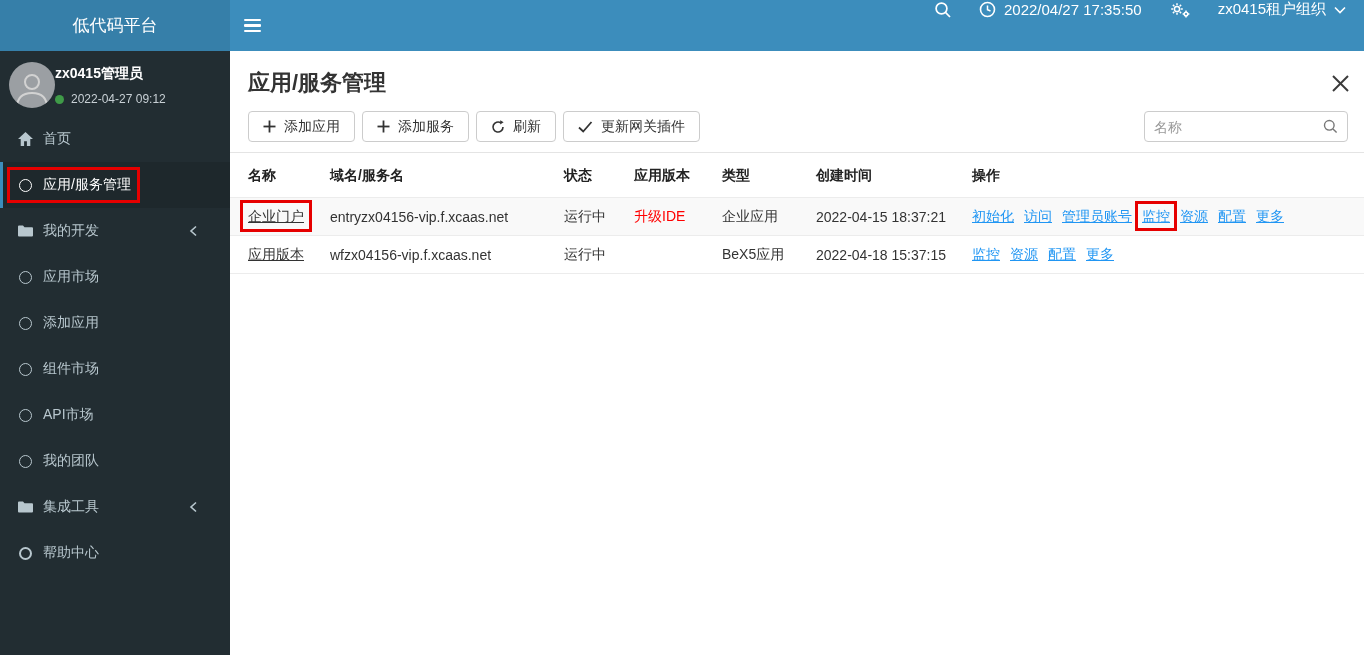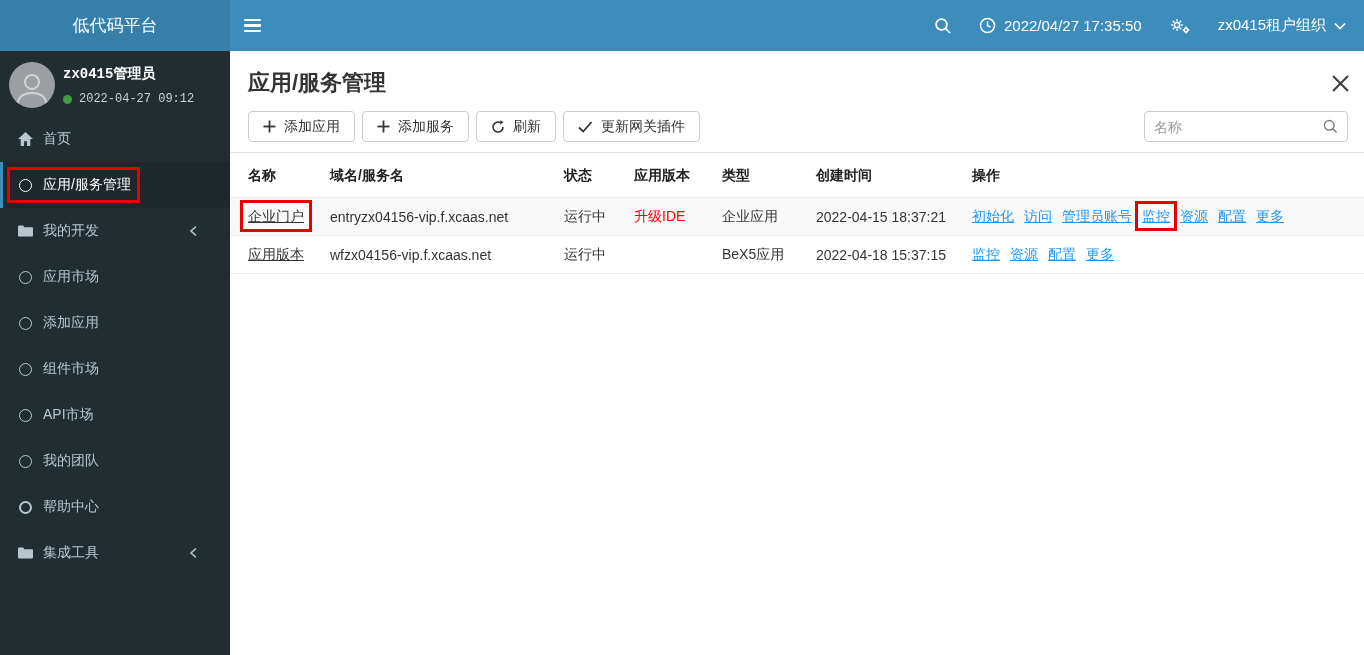--- a/index.html
+++ b/index.html
@@ -3,33 +3,33 @@
 <meta charset="utf-8">
 <style>
   * { margin:0; padding:0; box-sizing:border-box; }
   html,body { width:1364px; height:655px; overflow:hidden; }
   body { font-family:"Liberation Sans","DejaVu Sans",sans-serif; background:#fff; position:relative; }
 
   
   .logo-bar { position:absolute; left:0; top:0; width:230px; height:51px; background:#367fa9;
               color:#fff; font-size:17px; display:flex; align-items:center; justify-content:center; z-index:3; }
   .navbar { position:absolute; left:230px; right:0; top:0; height:51px; background:#3c8dbc;
-            display:flex; align-items:center; padding:0 18px 0 14px; z-index:3; }
+            display:flex; align-items:flex-start; padding:0 18px 0 14px; z-index:3; }
   .hamburger { width:38px; height:51px; display:flex; flex-direction:column; justify-content:center;
                gap:3px; cursor:pointer; }
   .hamburger span { width:17px; height:2.5px; background:#fff; border-radius:1px; }
   .nav-right { margin-left:auto; display:flex; align-items:center; gap:27px; color:#fff; font-size:15px; }
   .nav-item { display:flex; align-items:center; gap:8px; cursor:pointer; }
 
   
   .sidebar { position:absolute; left:0; top:51px; bottom:0; width:230px; background:#222d32; z-index:2; }
   .user-panel { display:flex; padding:11px 10px 8px 9px; height:65px; }
   .avatar { width:46px; height:46px; border-radius:50%; background:#9b9fa3; overflow:hidden; flex:none;
             display:flex; align-items:flex-end; justify-content:center; }
-  .user-info { margin-left:8px; padding-top:3px;font-family:Liberation Mono, monospace; }
+  .user-info { margin-left:0; padding-top:3px; }
   .user-name { color:#fff; font-size:14px; font-weight:bold; }
   .user-status { margin-top:9px; font-size:12px; color:#c8d0d5; display:flex; align-items:center; }
   .dot { width:9px; height:9px; border-radius:50%; background:#3f9b48; margin-right:7px; flex:none; }
 
   .menu { list-style:none; }
   .menu-item { height:46px; display:flex; align-items:center; padding-left:13px; padding-right:16px;
                border-left:3px solid transparent; color:#b8c7ce; font-size:14px; cursor:pointer; }
   .menu-item.active { background:#1e282c; border-left-color:#3c8dbc; color:#fff; }
   .mi-box { display:inline-flex; align-items:center; }
   .mi-icon { width:19px; display:inline-flex; justify-content:center; align-items:center; margin-right:8px; }
@@ -210,38 +210,38 @@
         <span class="mi-box">
           <span class="mi-icon">
             <span class="o-circle"></span>
           </span>
           <span class="mi-label">我的团队</span>
         </span>
       </li>
       <li class="menu-item">
         <span class="mi-box">
           <span class="mi-icon">
-            <span class="o-circle bold"></span>
-          </span>
-          <span class="mi-label">帮助中心</span>
-        </span>
-      </li>
-      <li class="menu-item">
-        <span class="mi-box">
-          <span class="mi-icon">
             <svg width="15" height="12" viewBox="0 0 15 12" fill="#b8c7ce">
               <path d="M0 1.6 Q0 0.6 1 0.6 H5 L6.5 2.2 H14 Q15 2.2 15 3.2 V10.4 Q15 11.4 14 11.4 H1 Q0 11.4 0 10.4 Z"></path>
             </svg>
           </span>
           <span class="mi-label">集成工具</span>
         </span>
         <span class="mi-chevron">
           <svg width="9" height="12" viewBox="0 0 9 12">
             <polyline points="7,1.5 2,6 7,10.5" fill="none" stroke="#b8c7ce" stroke-width="1.6"></polyline>
           </svg>
+        </span>
+      </li>
+      <li class="menu-item">
+        <span class="mi-box">
+          <span class="mi-icon">
+            <span class="o-circle bold"></span>
+          </span>
+          <span class="mi-label">帮助中心</span>
         </span>
       </li>
     </ul>
 </div>
 
 <div class="content">
   <div class="page-header">
     <div class="page-title">应用/服务管理</div>
     <div class="close-btn">
       <svg width="19" height="19" viewBox="0 0 19 19">

